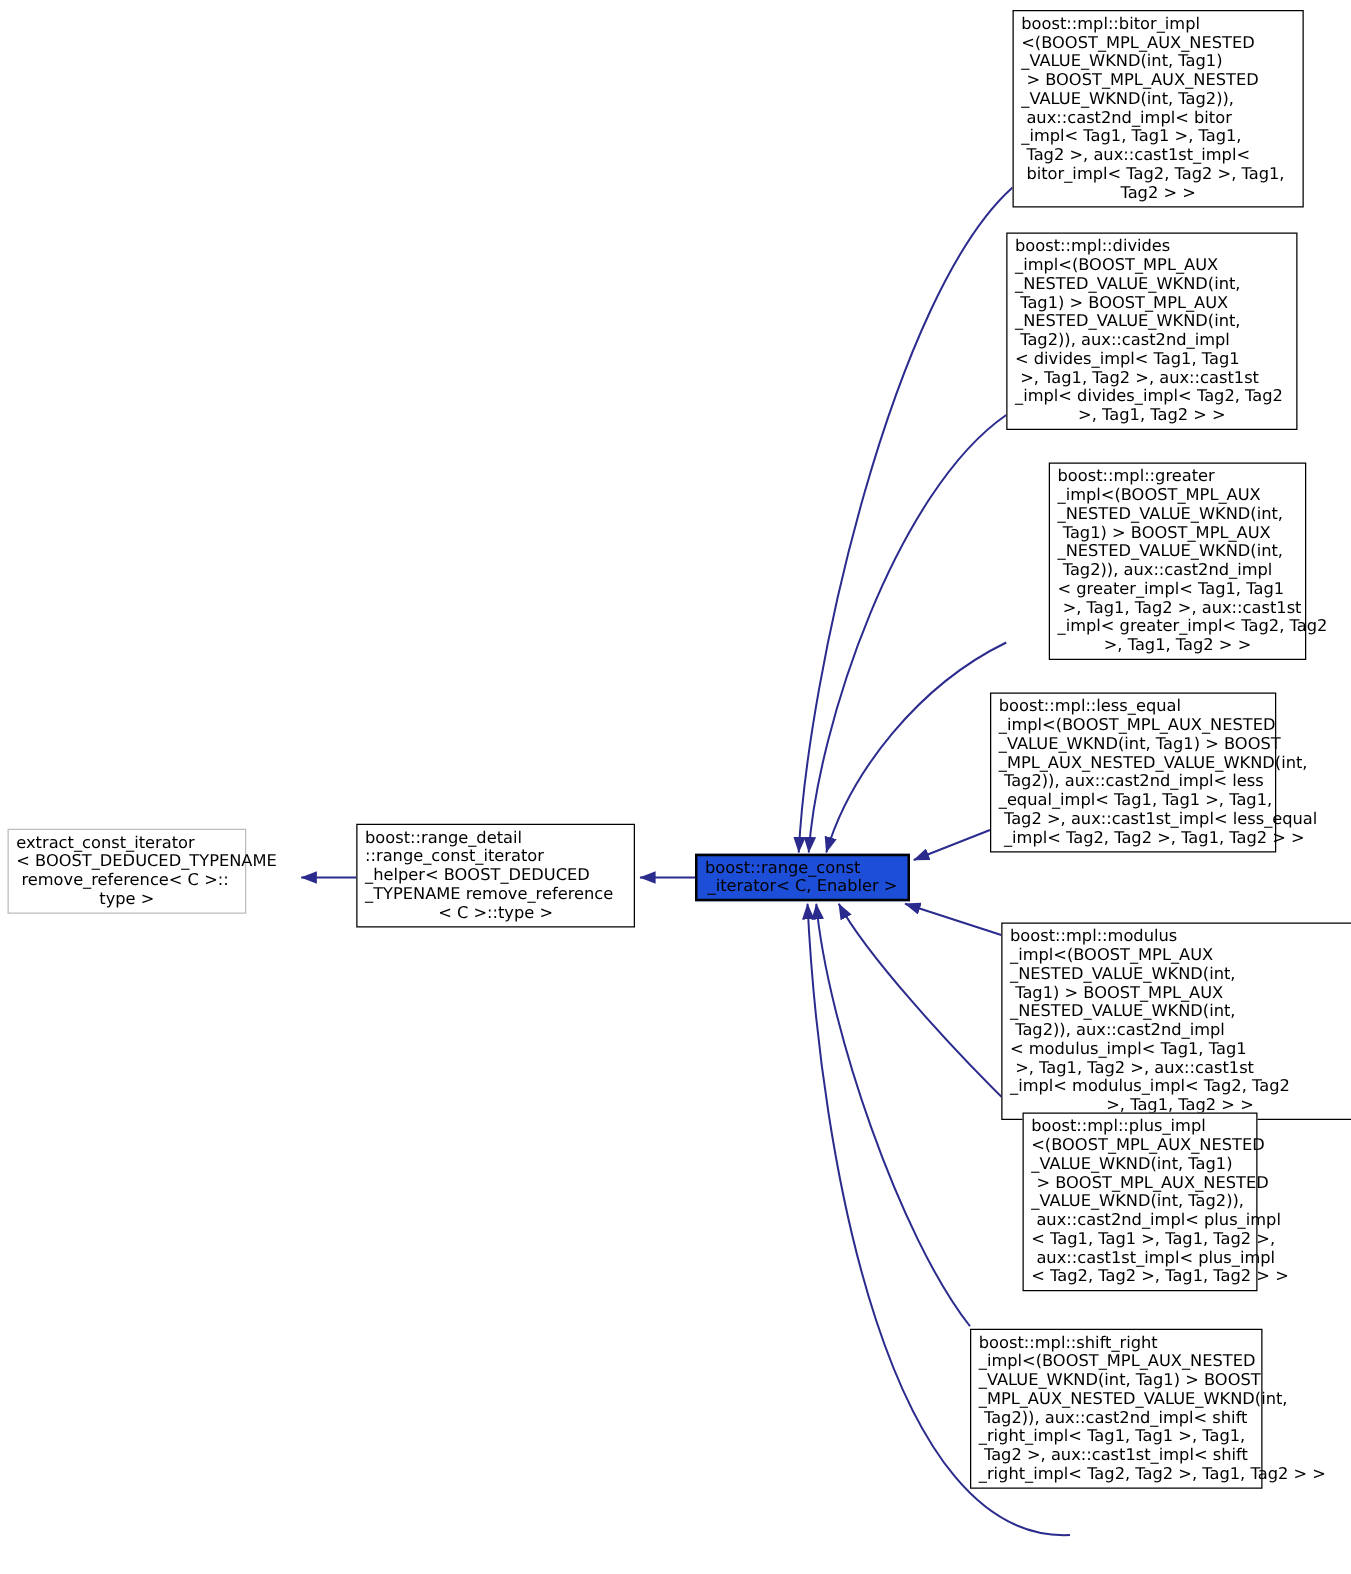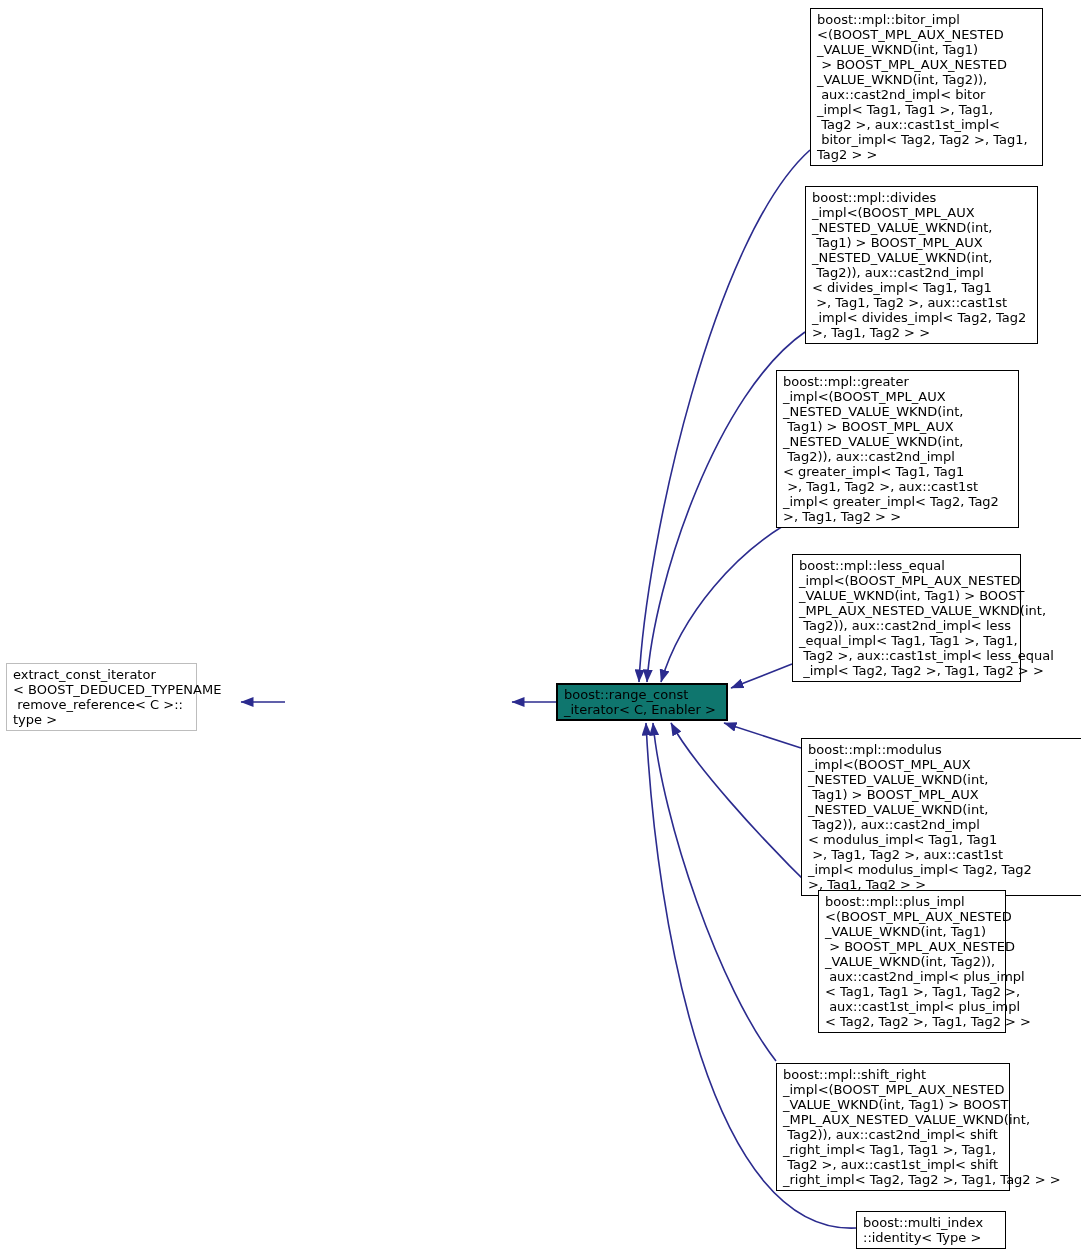--- a/index.html
+++ b/index.html
@@ -15,23 +15,23 @@
   .node{
     position:absolute;
     box-sizing:border-box;
     background:#ffffff;
     border:1px solid #000000;
     padding:3px 6px;
     font-size:13px;
     line-height:15px;
   }
   .node .ln{white-space:pre;text-align:left;}
-  .node .ln:last-child{text-align:left;}
+  .node .ln:last-child{text-align:center;}
   .node.hl{
-    background:#0f766e;
+    background:#1d4ed8;
     border:2px solid #000000;
     padding:2px 6px;
   }
   .node.grey{border-color:#bdbdbd;}
   .edge{fill:none;stroke:#2b2b8e;stroke-width:1.6;}
 </style>
 </head>
 <body>
 
 <div id="canvas">
@@ -54,20 +54,27 @@
     <path class="edge" d="M 856,1228 C 712,1235 656,930 646,723" marker-end="url(#arrow)"></path>
   </svg>
 
   <div class="node grey" style="left:6px;top:663px;width:191px">
       <div class="ln">extract_const_iterator</div>
       <div class="ln">&lt; BOOST_DEDUCED_TYPENAME</div>
       <div class="ln"> remove_reference&lt; C &gt;::</div>
       <div class="ln">type &gt;</div>
     </div>
 
+  <div class="node" style="left:285px;top:659px;width:223px">
+      <div class="ln">boost::range_detail</div>
+      <div class="ln">::range_const_iterator</div>
+      <div class="ln">_helper&lt; BOOST_DEDUCED</div>
+      <div class="ln">_TYPENAME remove_reference</div>
+      <div class="ln">&lt; C &gt;::type &gt;</div>
+    </div>
 
   <div class="node hl" style="left:556px;top:683px;width:172px">
       <div class="ln">boost::range_const</div>
       <div class="ln">_iterator&lt; C, Enabler &gt;</div>
     </div>
 
   <div class="node" style="left:810px;top:8px;width:233px">
       <div class="ln">boost::mpl::bitor_impl</div>
       <div class="ln">&lt;(BOOST_MPL_AUX_NESTED</div>
       <div class="ln">_VALUE_WKND(int, Tag1)</div>
@@ -86,21 +93,21 @@
       <div class="ln">_NESTED_VALUE_WKND(int,</div>
       <div class="ln"> Tag1) &gt; BOOST_MPL_AUX</div>
       <div class="ln">_NESTED_VALUE_WKND(int,</div>
       <div class="ln"> Tag2)), aux::cast2nd_impl</div>
       <div class="ln">&lt; divides_impl&lt; Tag1, Tag1</div>
       <div class="ln"> &gt;, Tag1, Tag2 &gt;, aux::cast1st</div>
       <div class="ln">_impl&lt; divides_impl&lt; Tag2, Tag2</div>
       <div class="ln">&gt;, Tag1, Tag2 &gt; &gt;</div>
     </div>
 
-  <div class="node" style="left:776px;top:370px;width:243px">
+  <div class="node" style="left:839px;top:370px;width:206px">
       <div class="ln">boost::mpl::greater</div>
       <div class="ln">_impl&lt;(BOOST_MPL_AUX</div>
       <div class="ln">_NESTED_VALUE_WKND(int,</div>
       <div class="ln"> Tag1) &gt; BOOST_MPL_AUX</div>
       <div class="ln">_NESTED_VALUE_WKND(int,</div>
       <div class="ln"> Tag2)), aux::cast2nd_impl</div>
       <div class="ln">&lt; greater_impl&lt; Tag1, Tag1</div>
       <div class="ln"> &gt;, Tag1, Tag2 &gt;, aux::cast1st</div>
       <div class="ln">_impl&lt; greater_impl&lt; Tag2, Tag2</div>
       <div class="ln">&gt;, Tag1, Tag2 &gt; &gt;</div>
@@ -146,18 +153,14 @@
       <div class="ln">boost::mpl::shift_right</div>
       <div class="ln">_impl&lt;(BOOST_MPL_AUX_NESTED</div>
       <div class="ln">_VALUE_WKND(int, Tag1) &gt; BOOST</div>
       <div class="ln">_MPL_AUX_NESTED_VALUE_WKND(int,</div>
       <div class="ln"> Tag2)), aux::cast2nd_impl&lt; shift</div>
       <div class="ln">_right_impl&lt; Tag1, Tag1 &gt;, Tag1,</div>
       <div class="ln"> Tag2 &gt;, aux::cast1st_impl&lt; shift</div>
       <div class="ln">_right_impl&lt; Tag2, Tag2 &gt;, Tag1, Tag2 &gt; &gt;</div>
     </div>
 
-  <div class="node" style="left:856px;top:1211px;width:150px">
-      <div class="ln">boost::multi_index</div>
-      <div class="ln">::identity&lt; Type &gt;</div>
-    </div>
 
 </div>
 
 </body></html>

